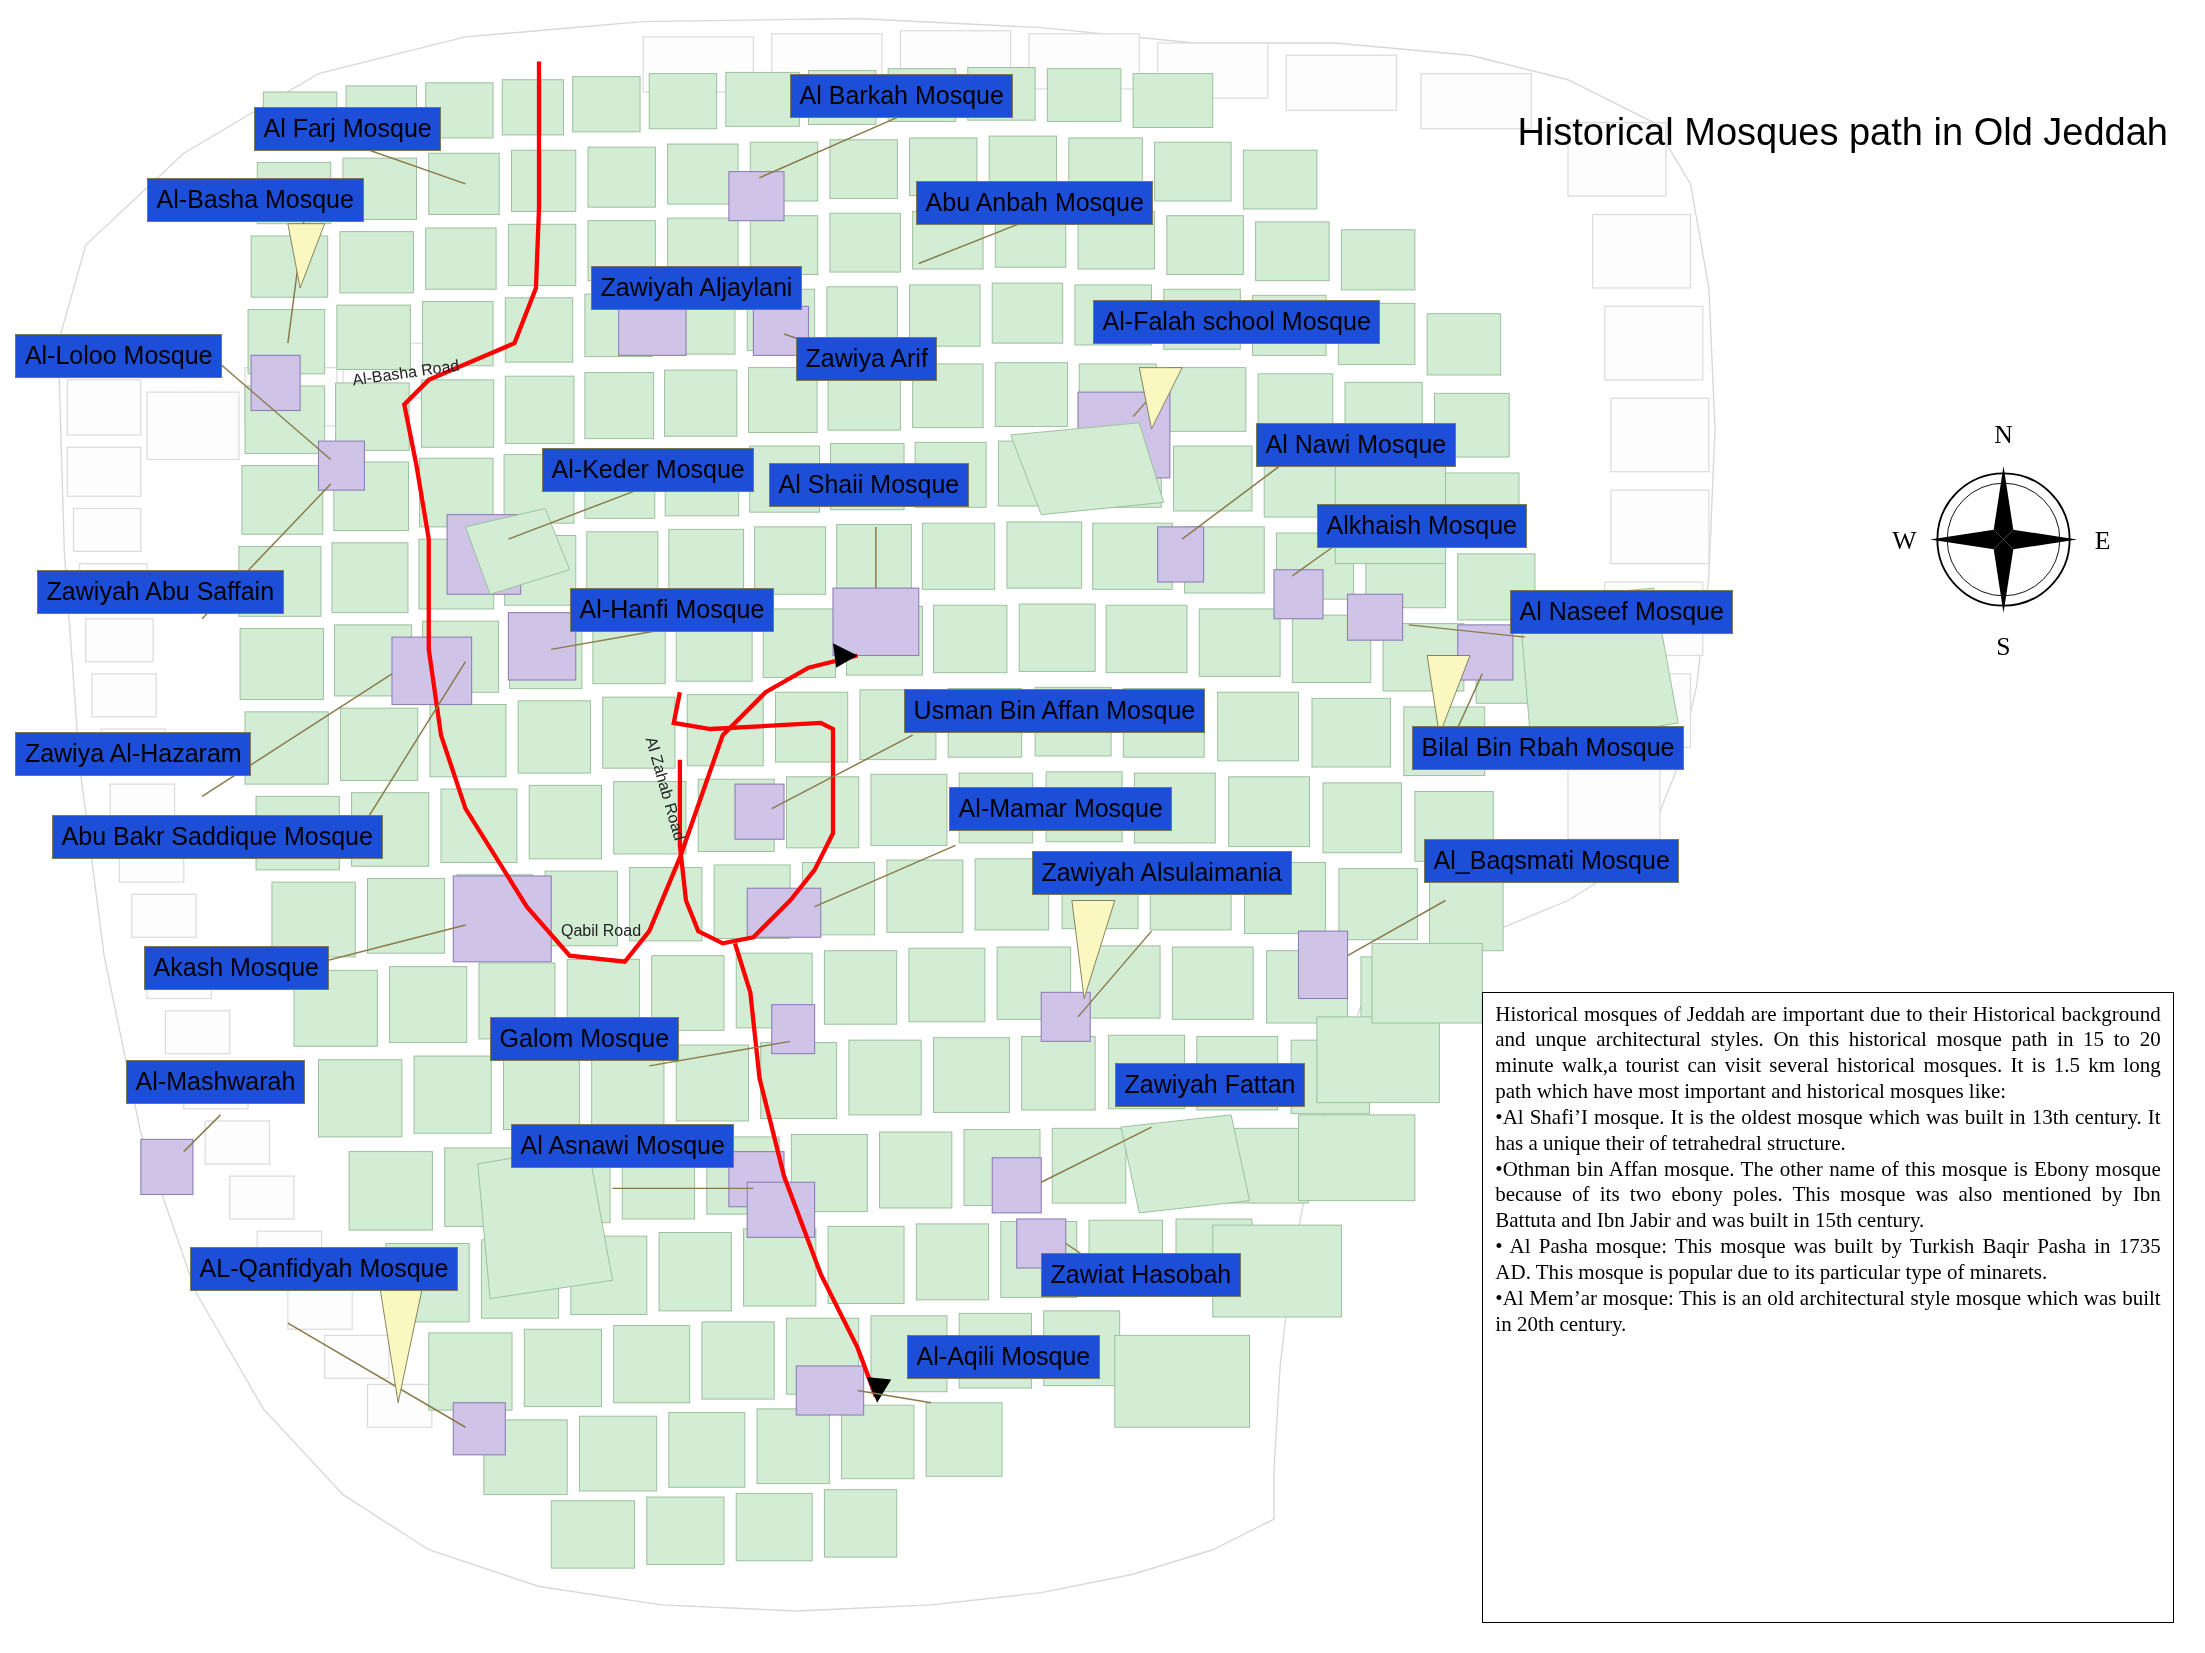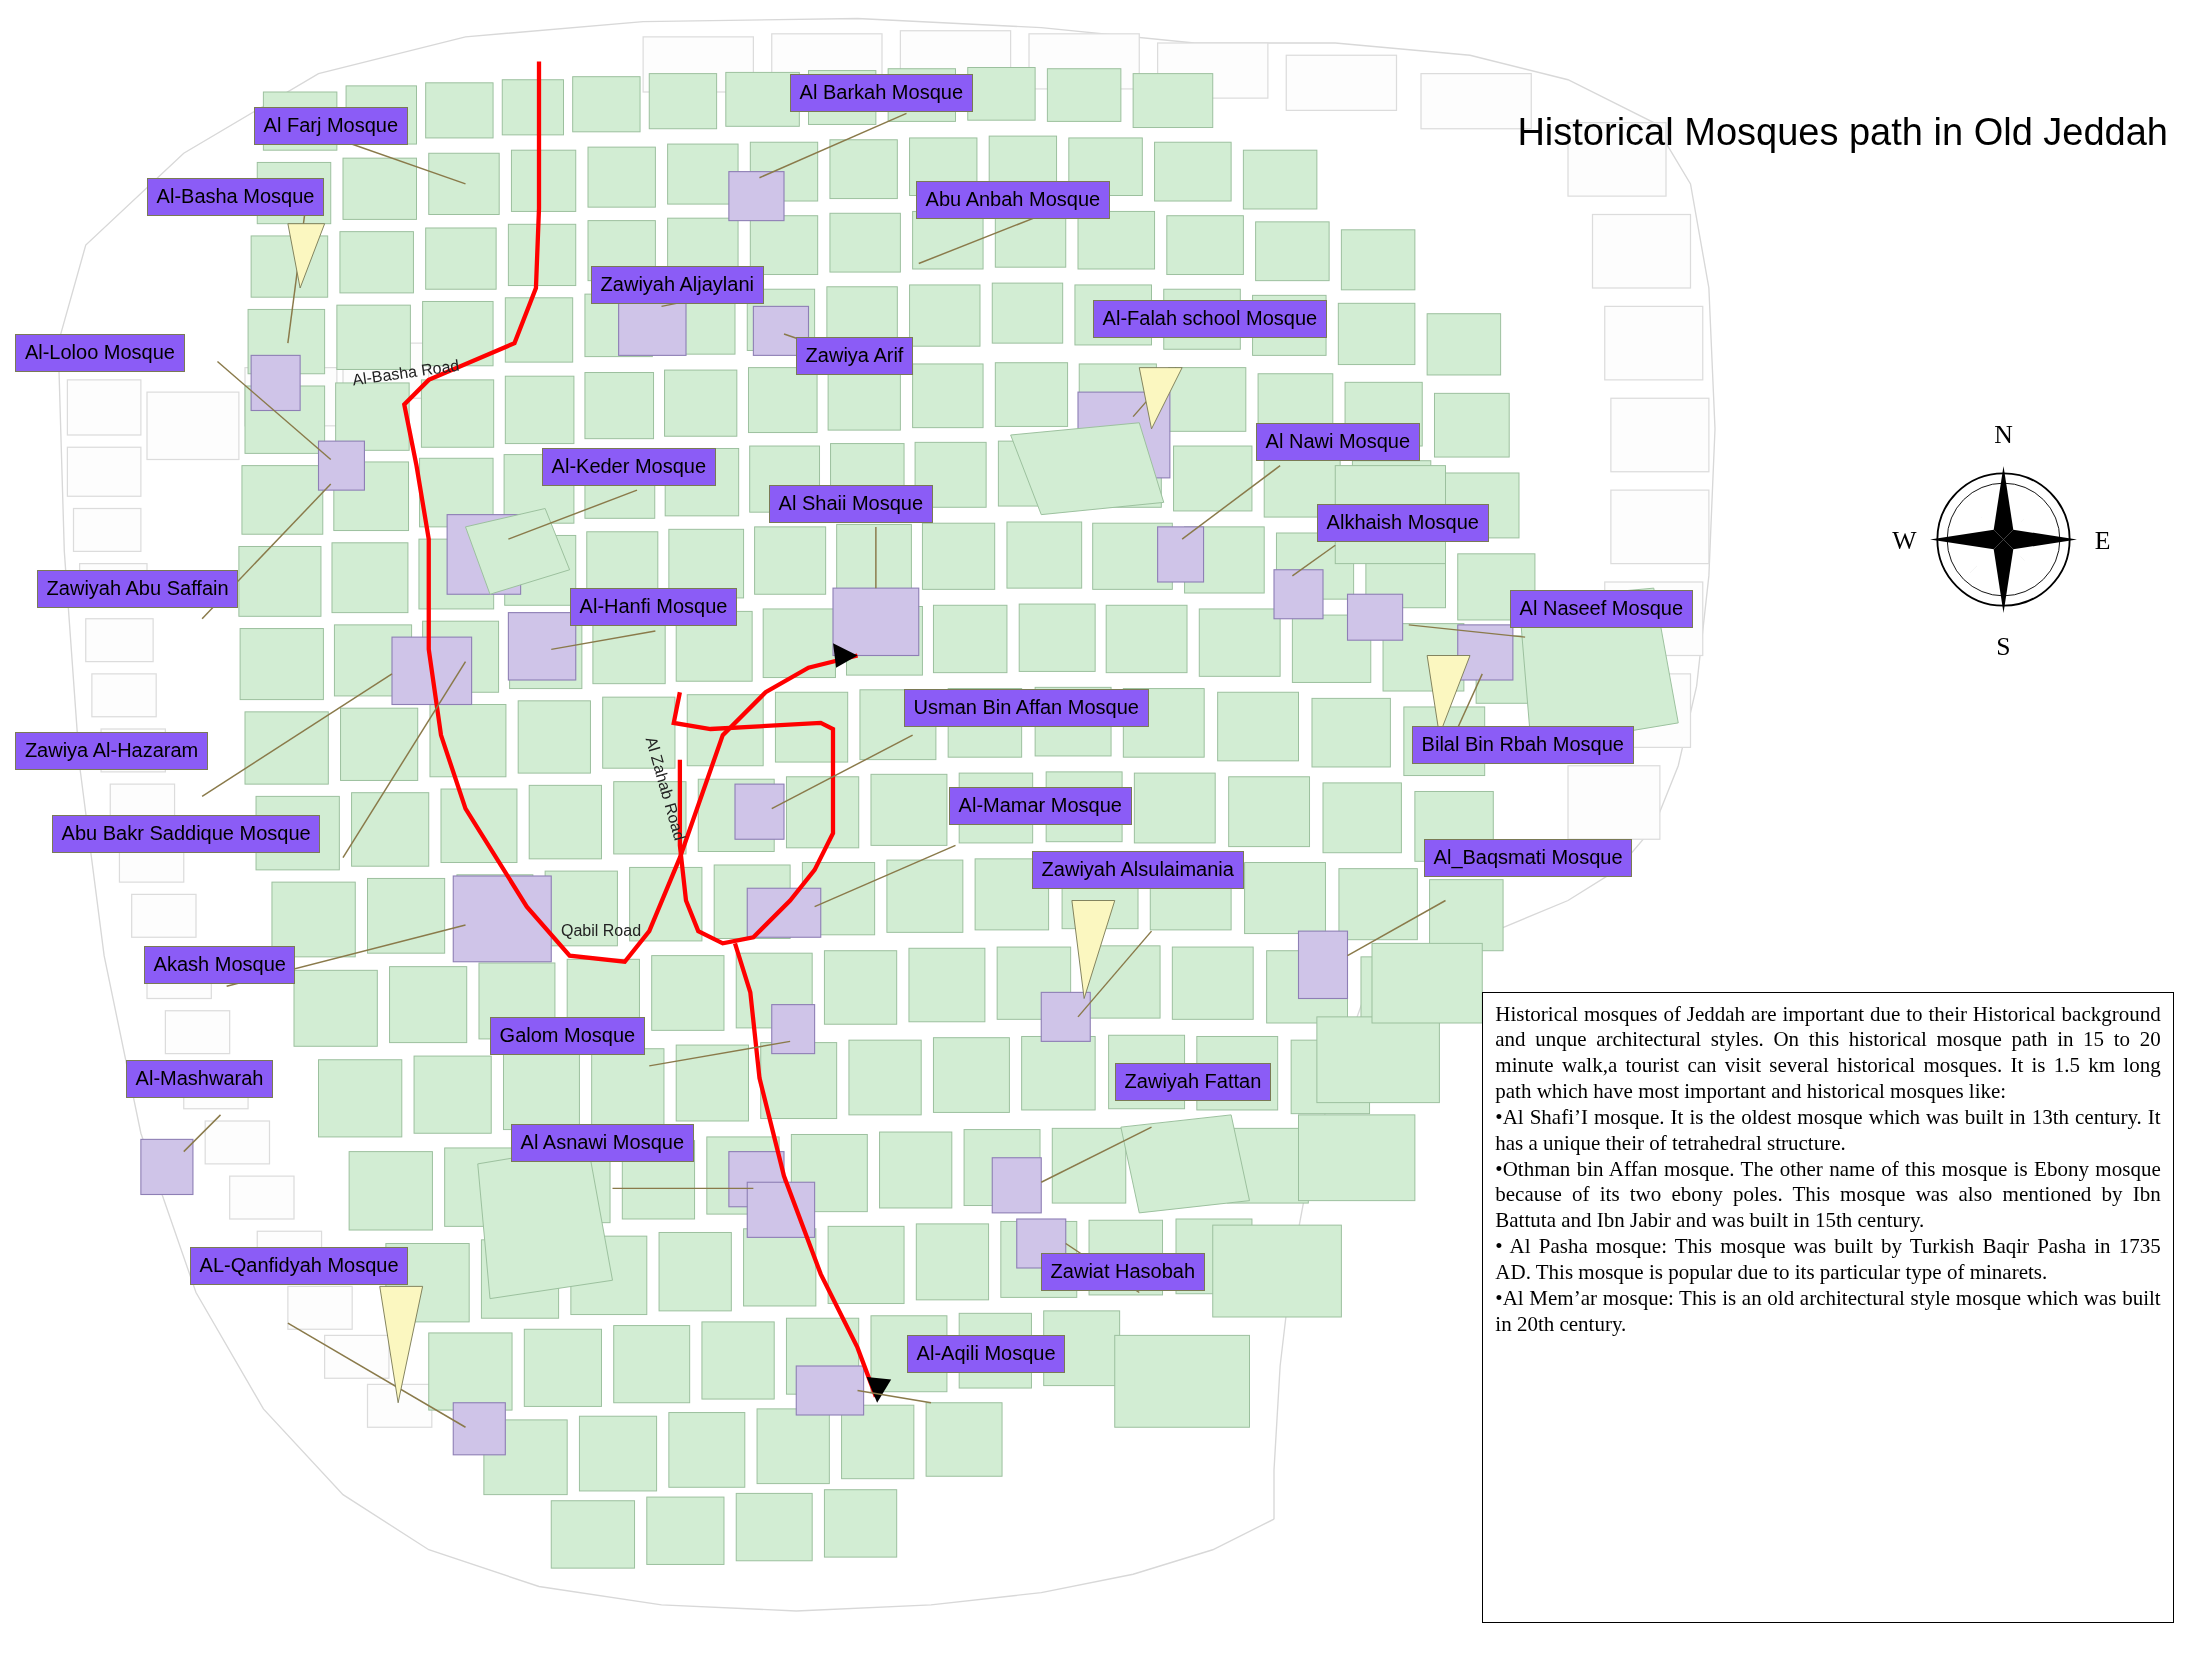--- a/index.html
+++ b/index.html
@@ -32,24 +32,24 @@
     top: 67px;
     font-size: 38px;
     color: #000;
     font-family: "Liberation Sans", sans-serif;
     white-space: nowrap;
     margin-top: 44px;
   }
   
   .label {
     position: absolute;
-    background: #8b5cf6;
+    background: #1d4ed8;
     border: 0.9px solid #7a7a55;
     color: #000;
-    font-size: 20px;
+    font-size: 25px;
     line-height: 1.15;
     padding: 6.1px 8.6px 7.4px 8.6px;
     white-space: nowrap;
     font-family: "Liberation Sans", sans-serif;
     box-sizing: border-box;
   }
   
   .infobox {
     position: absolute;
     left: 1482px;
@@ -492,21 +492,21 @@
   <div class="label" style="left:254px; top:107px;">Al Farj Mosque</div>
   <div class="label" style="left:790px; top:74px;">Al Barkah Mosque</div>
   <div class="label" style="left:147px; top:178px;">Al-Basha Mosque</div>
   <div class="label" style="left:916px; top:181px;">Abu Anbah Mosque</div>
   <div class="label" style="left:591px; top:266px;">Zawiyah Aljaylani</div>
   <div class="label" style="left:1093px; top:300px;">Al-Falah school Mosque</div>
   <div class="label" style="left:796px; top:337px;">Zawiya Arif</div>
   <div class="label" style="left:15.3px; top:334px;">Al-Loloo Mosque</div>
   <div class="label" style="left:1256px; top:423px;">Al Nawi Mosque</div>
   <div class="label" style="left:542px; top:448px;">Al-Keder Mosque</div>
-  <div class="label" style="left:769px; top:485px;">Al Shaii Mosque</div>
+  <div class="label" style="left:769px; top:463px;">Al Shaii Mosque</div>
   <div class="label" style="left:1317px; top:504px;">Alkhaish Mosque</div>
   <div class="label" style="left:37px; top:570px;">Zawiyah Abu Saffain</div>
   <div class="label" style="left:1510px; top:582px;margin-top:8px;">Al Naseef Mosque</div>
   <div class="label" style="left:570px; top:588px;">Al-Hanfi Mosque</div>
   <div class="label" style="left:904px; top:689px;">Usman Bin Affan Mosque</div>
   <div class="label" style="left:15.3px; top:732px;">Zawiya Al-Hazaram</div>
   <div class="label" style="left:1412px; top:726px;">Bilal Bin Rbah Mosque</div>
   <div class="label" style="left:949px; top:787px;text-align:center;">Al-Mamar Mosque</div>
   <div class="label" style="left:52px; top:815px;">Abu Bakr Saddique Mosque</div>
   <div class="label" style="left:1424px; top:839px;">Al_Baqsmati Mosque</div>

